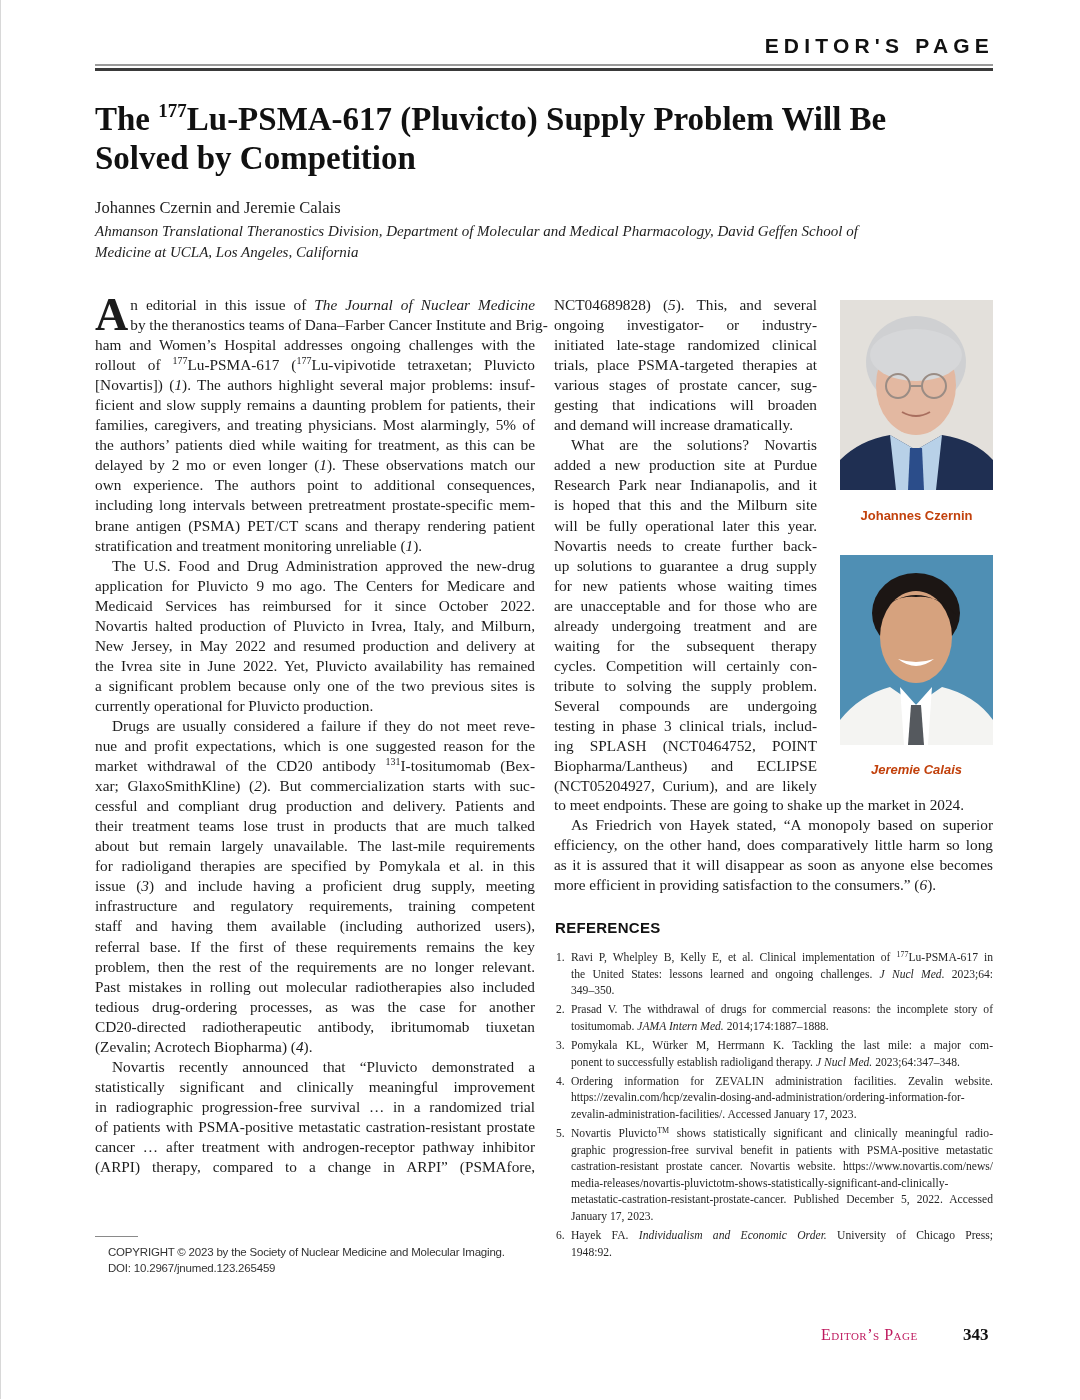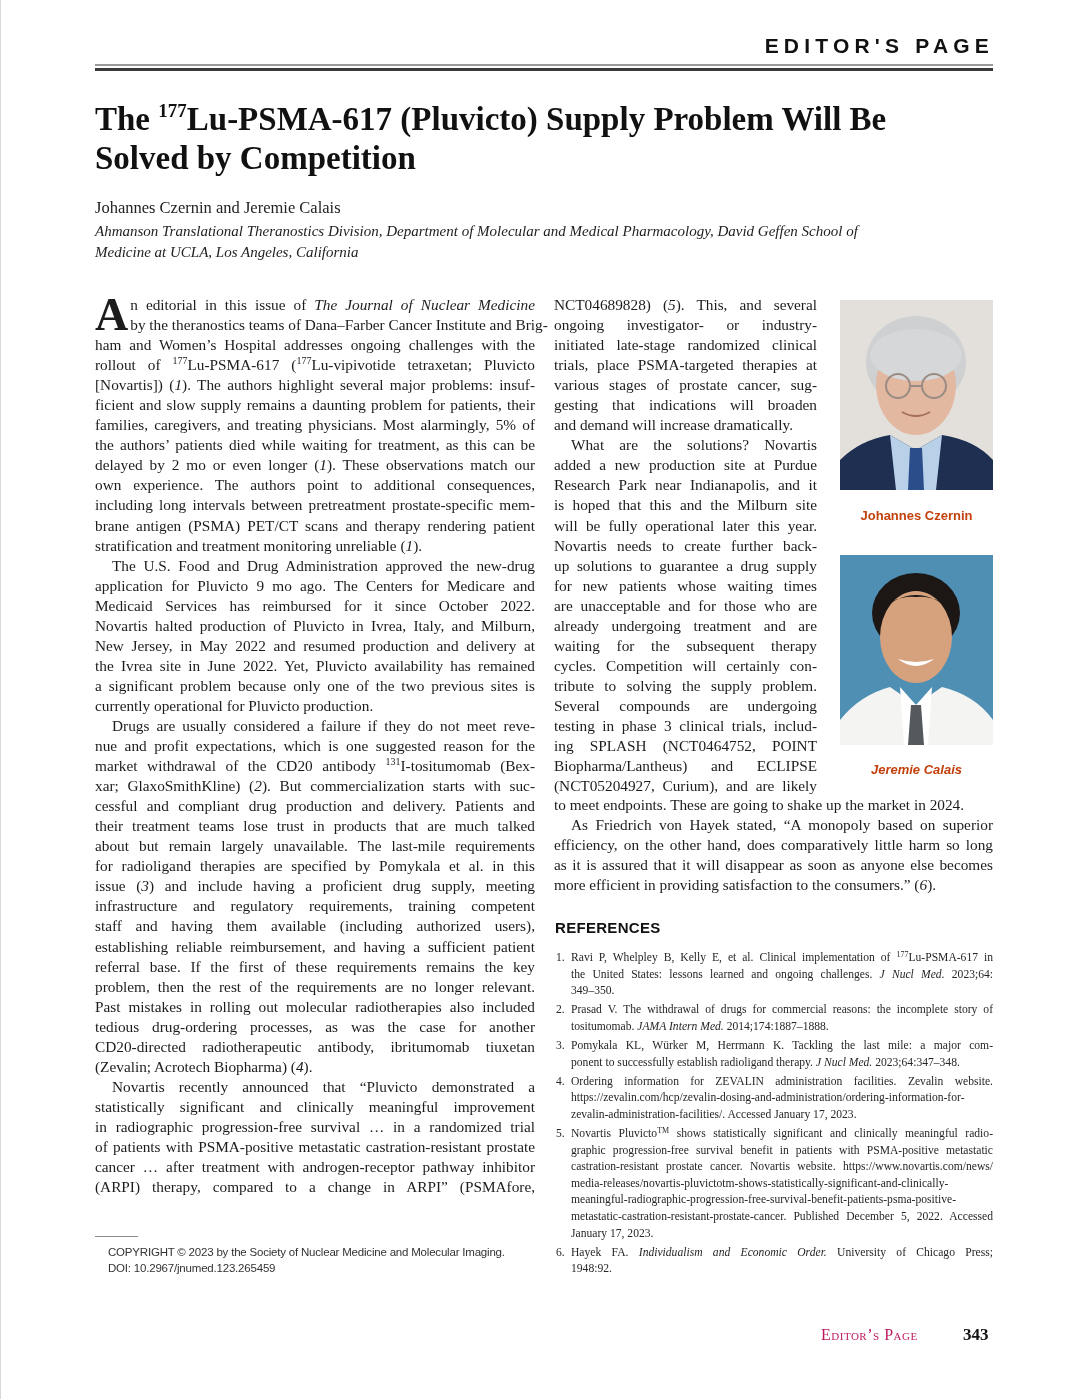--- a/index.html
+++ b/index.html
@@ -96,21 +96,20 @@
       <span class="ln">nue and profit expectations, which is one suggested reason for the</span>
       <span class="ln">market withdrawal of the CD20 antibody <sup>131</sup>I-tositumomab (Bex-</span>
       <span class="ln">xar; GlaxoSmithKline) (<i>2</i>). But commercialization starts with suc-</span>
       <span class="ln">cessful and compliant drug production and delivery. Patients and</span>
       <span class="ln">their treatment teams lose trust in products that are much talked</span>
       <span class="ln">about but remain largely unavailable. The last-mile requirements</span>
       <span class="ln">for radioligand therapies are specified by Pomykala et al. in this</span>
       <span class="ln">issue (<i>3</i>) and include having a proficient drug supply, meeting</span>
       <span class="ln">infrastructure and regulatory requirements, training competent</span>
       <span class="ln">staff and having them available (including authorized users),</span>
-      <span class="ln">establishing reliable reimbursement, and having a sufficient patient</span>
       <span class="ln">referral base. If the first of these requirements remains the key</span>
       <span class="ln">problem, then the rest of the requirements are no longer relevant.</span>
       <span class="ln">Past mistakes in rolling out molecular radiotherapies also included</span>
       <span class="ln">tedious drug-ordering processes, as was the case for another</span>
       <span class="ln">CD20-directed radiotherapeutic antibody, ibritumomab tiuxetan</span>
       <span class="ln last">(Zevalin; Acrotech Biopharma) (<i>4</i>).</span>
       <span class="ln ind">Novartis recently announced that “Pluvicto demonstrated a</span>
       <span class="ln">statistically significant and clinically meaningful improvement</span>
       <span class="ln">in radiographic progression-free survival … in a randomized trial</span>
       <span class="ln">of patients with PSMA-positive metastatic castration-resistant prostate</span>
@@ -211,21 +210,20 @@
       <span class="rl">Ordering information for ZEVALIN administration facilities. Zevalin website.</span>
       <span class="rl">https://zevalin.com/hcp/zevalin-dosing-and-administration/ordering-information-for-</span>
       <span class="rl last">zevalin-administration-facilities/. Accessed January 17, 2023.</span>
     </div>
     <div class="ref">
       <span class="num">5.</span>
       <span class="rl">Novartis Pluvicto<sup>TM</sup> shows statistically significant and clinically meaningful radio-</span>
       <span class="rl">graphic progression-free survival benefit in patients with PSMA-positive metastatic</span>
       <span class="rl">castration-resistant prostate cancer. Novartis website. https://www.novartis.com/news/</span>
       <span class="rl">media-releases/novartis-pluvictotm-shows-statistically-significant-and-clinically-</span>
-      <span class="rl">meaningful-radiographic-progression-free-survival-benefit-patients-psma-positive-</span>
       <span class="rl">metastatic-castration-resistant-prostate-cancer. Published December 5, 2022. Accessed</span>
       <span class="rl last">January 17, 2023.</span>
     </div>
     <div class="ref">
       <span class="num">6.</span>
       <span class="rl">Hayek FA. <i>Individualism and Economic Order.</i> University of Chicago Press;</span>
       <span class="rl last">1948:92.</span>
     </div>
   </div>
 

